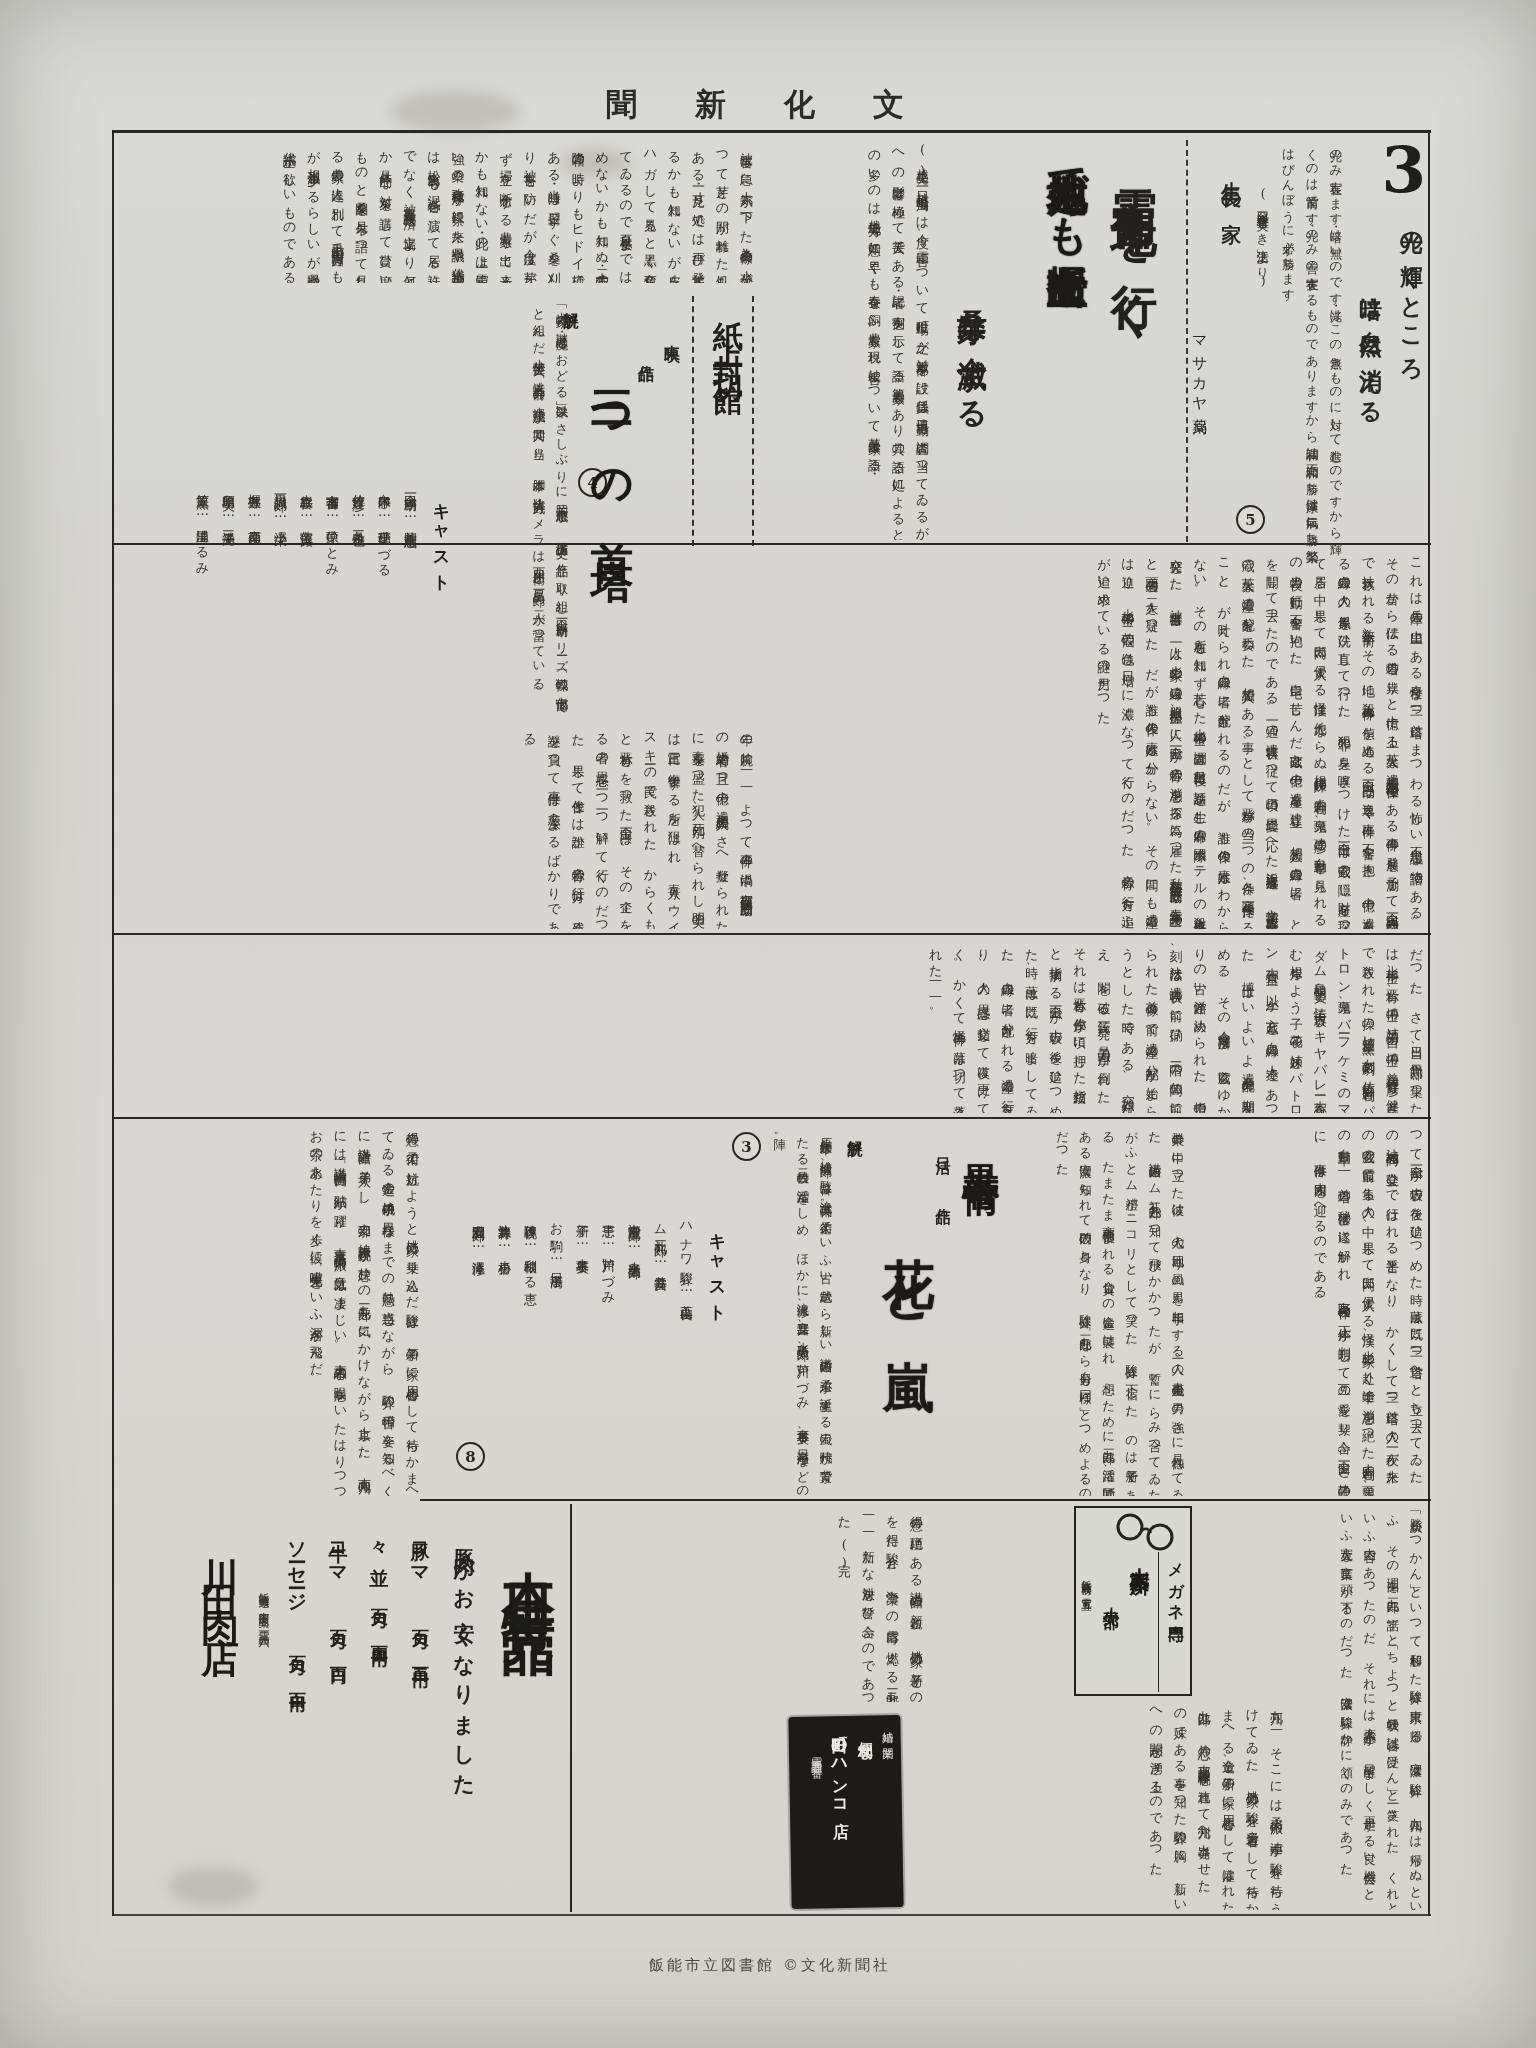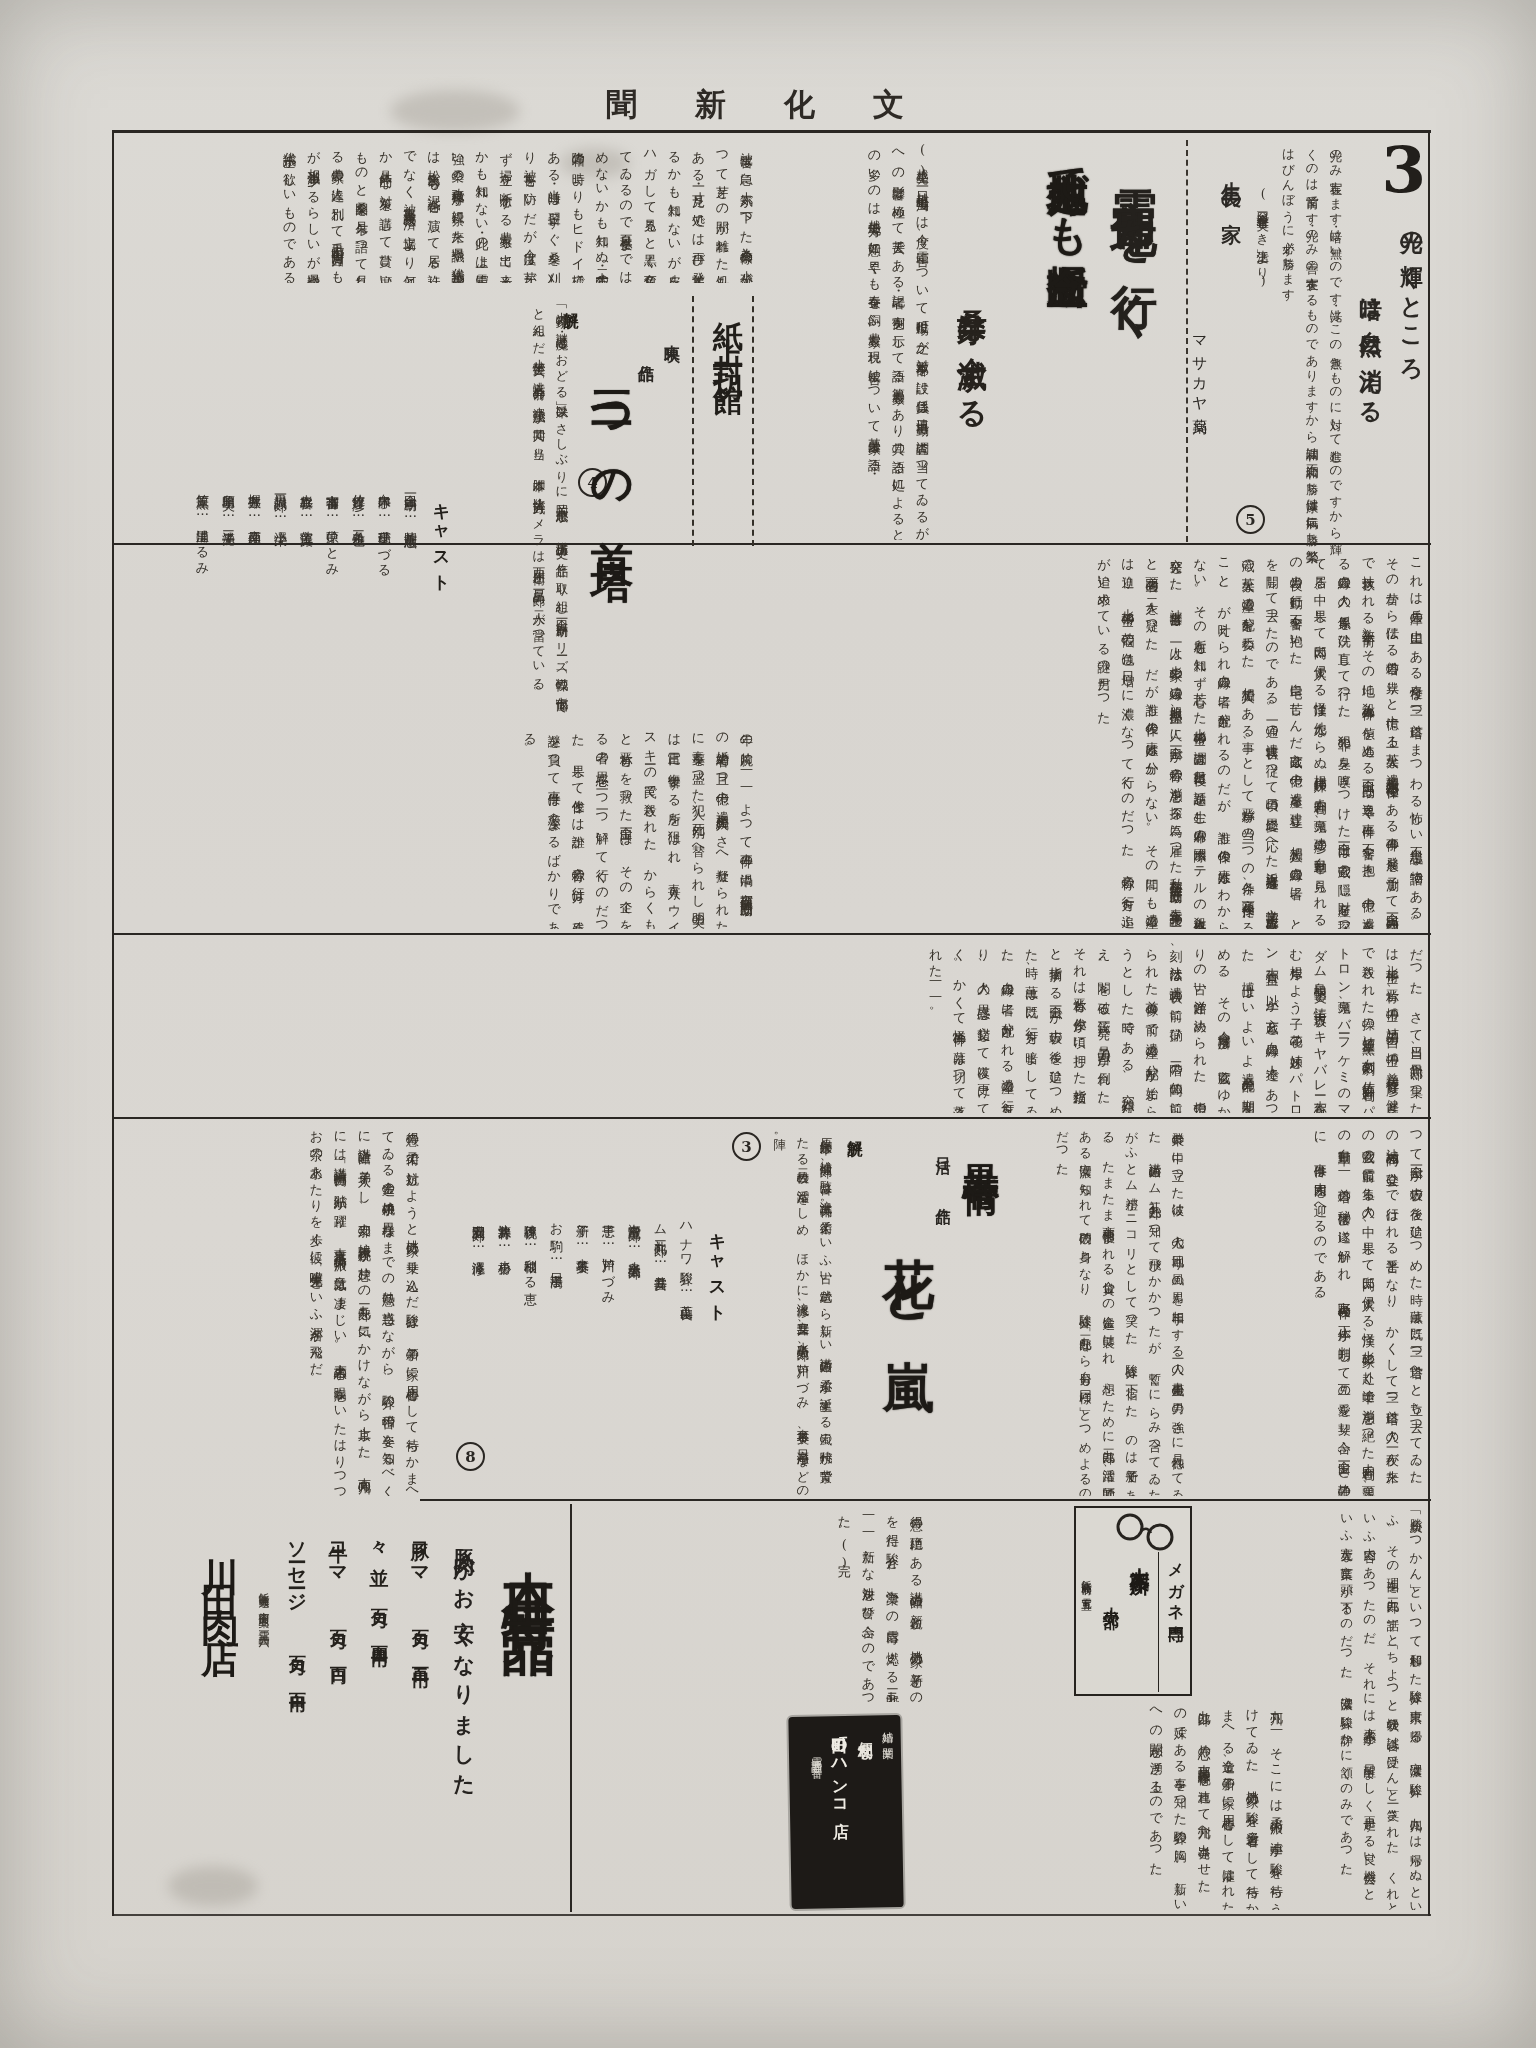--- a/index.html
+++ b/index.html
@@ -235,14 +235,15 @@
       <div class="item">
         <span class="iname">ソーセージ</span>
         <span class="iqty">百匁</span>
         <span class="iprice">百十円</span>
       </div>
       <div class="addr">飯能市大通り商店街田島薬 電話二一六四</div>
       <div class="shop">川田肉店</div>
     </div>
   </div>
 
+  <div id="footer" class="abs">飯能市立図書館 ©文化新聞社</div>
 
 </div>
 
 </body></html>

